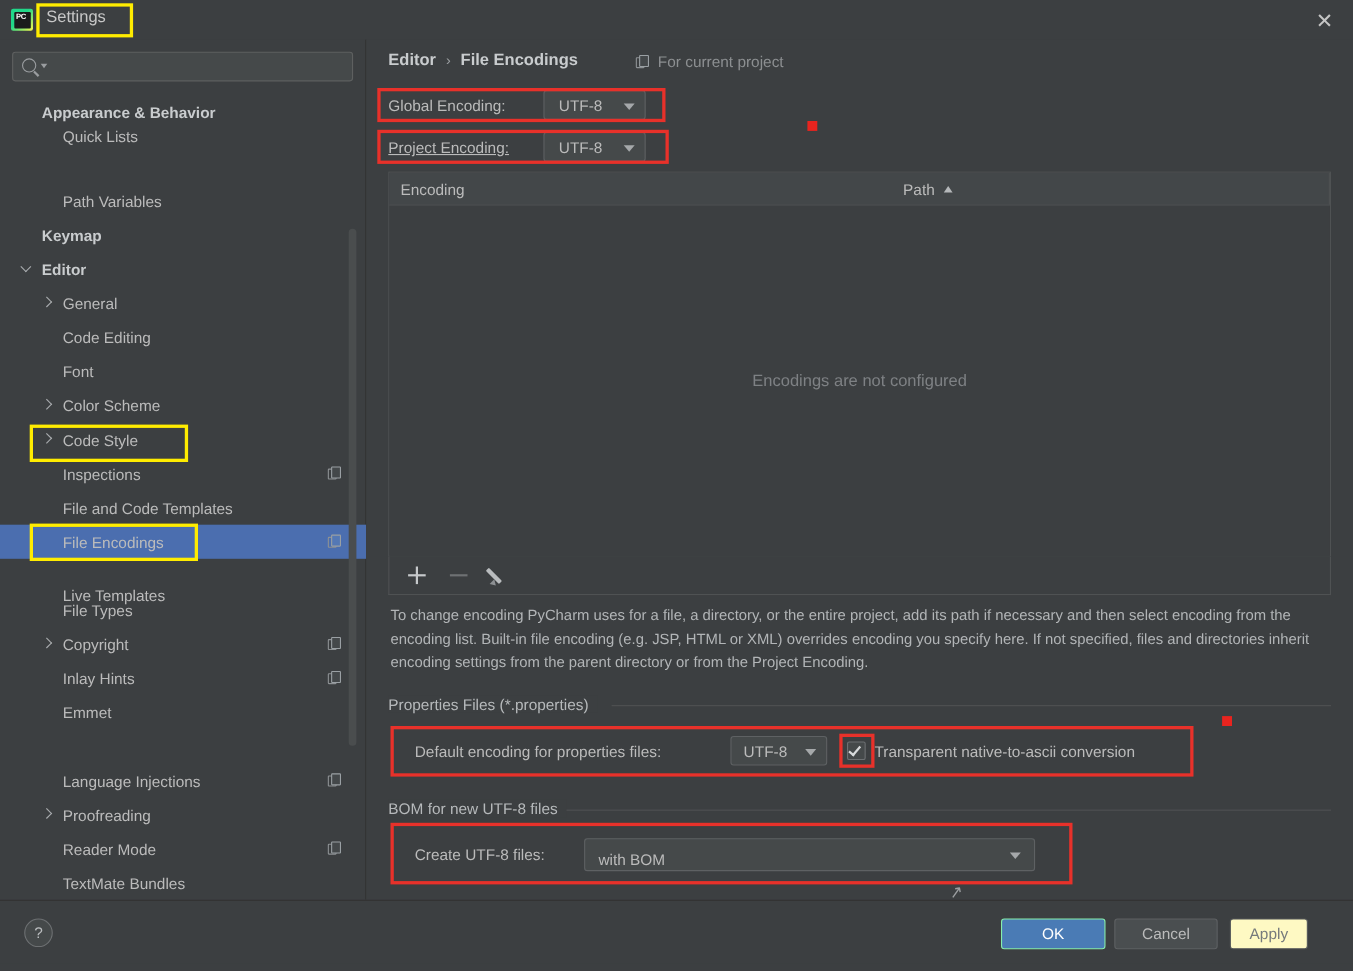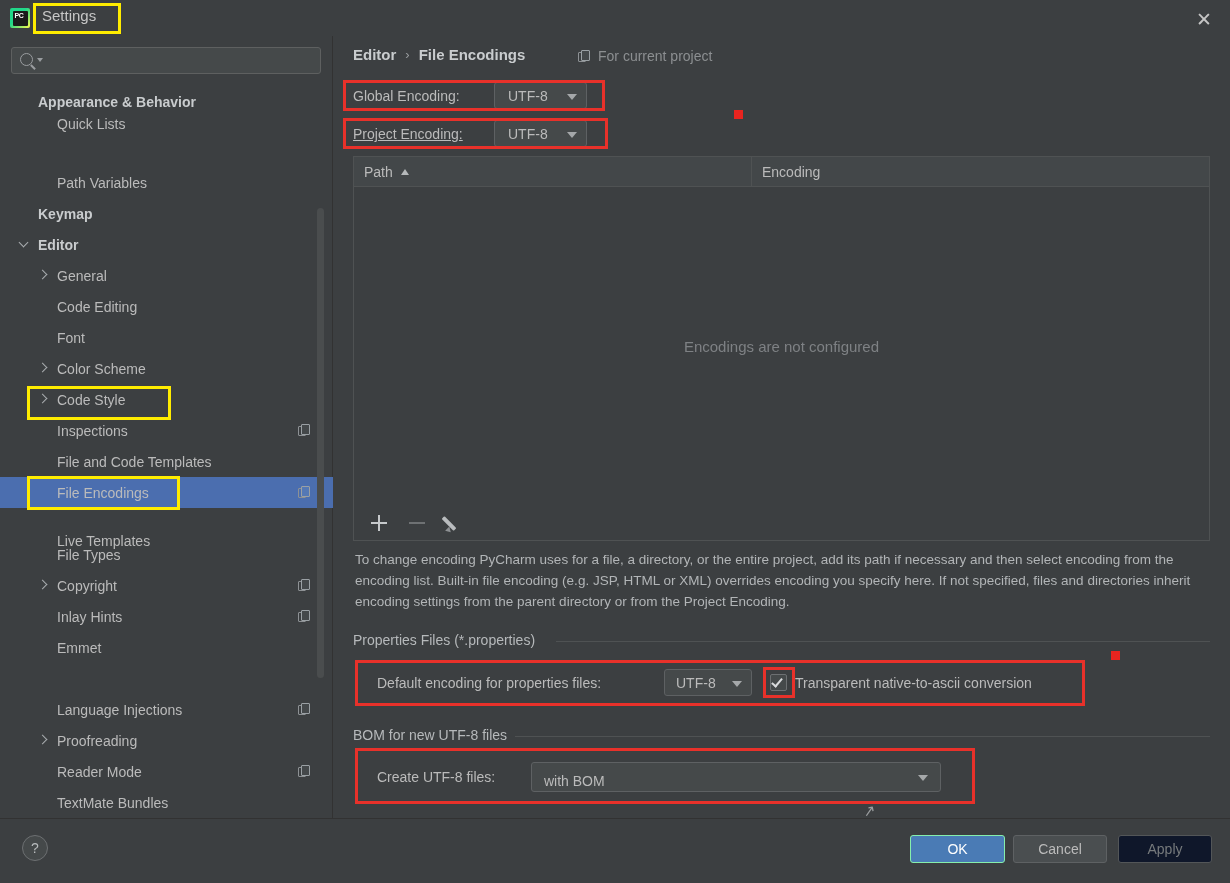--- a/index.html
+++ b/index.html
@@ -266,21 +266,21 @@
     color: #b8bbbd; font-size: 14px;
     display: flex; align-items: center; justify-content: center; cursor: pointer;
   }
   .fbtn {
     position: absolute; top: 16px; height: 28px;
     border-radius: 3px; font-size: 14px;
     display: flex; align-items: center; justify-content: center; cursor: pointer;
   }
   #ok-btn { left: 910px; width: 95px; background: #4a7bb5; border: 1px solid #86efac; color: #ffffff; }
   #cancel-btn { left: 1013px; width: 94px; background: #4a4e50; border: 1px solid #5e6163; color: #bbbbbb; }
-  #apply-btn { left: 1118px; width: 94px; background: #0f172a; border: 1px solid #535658; color: #767a7c; }
+  #apply-btn { left: 1118px; width: 71px; background: #fef9c3; border: 1px solid #535658; color: #767a7c; }
 
   #bottom-strip {
     position: absolute; left: 0; top: 876px; width: 1226px; height: 7px;
     background: #2b2b2b; overflow: hidden; margin-top: 17px;
   }
   #bottom-strip .txt {
     position: absolute; left: 8px; top: -7px;
     font-family: "Liberation Mono", monospace; font-size: 12px; color: #5d6163;
     white-space: nowrap;
   }
@@ -438,26 +438,26 @@
     <div class="combo" style="left:161px; top:84px; width:93px; height:27px; padding-left:13px;">
       <span class="val">UTF-8</span>
       <span class="tri"></span>
     </div>
     <div class="redbox" style="left:10px; top:82px; width:265px; height:31px;"></div>
 
     <div class="redmark" style="left:401px; top:74px;"></div>
 
     <div id="table">
       <div id="thead">
+        <div class="th enc">
+          <span>Encoding</span>
+        </div>
         <div class="th path">
           <span>Path</span>
           <span class="sortarrow"></span>
-        </div>
-        <div class="th enc">
-          <span>Encoding</span>
         </div>
       </div>
       <div id="tbody-empty">Encodings are not configured</div>
     </div>
 
     <div id="tbar">
       <span class="tbar-btn plus"></span>
       <span class="tbar-btn minus"></span>
       <span class="tbar-btn pencil">
         <span class="body"></span>

